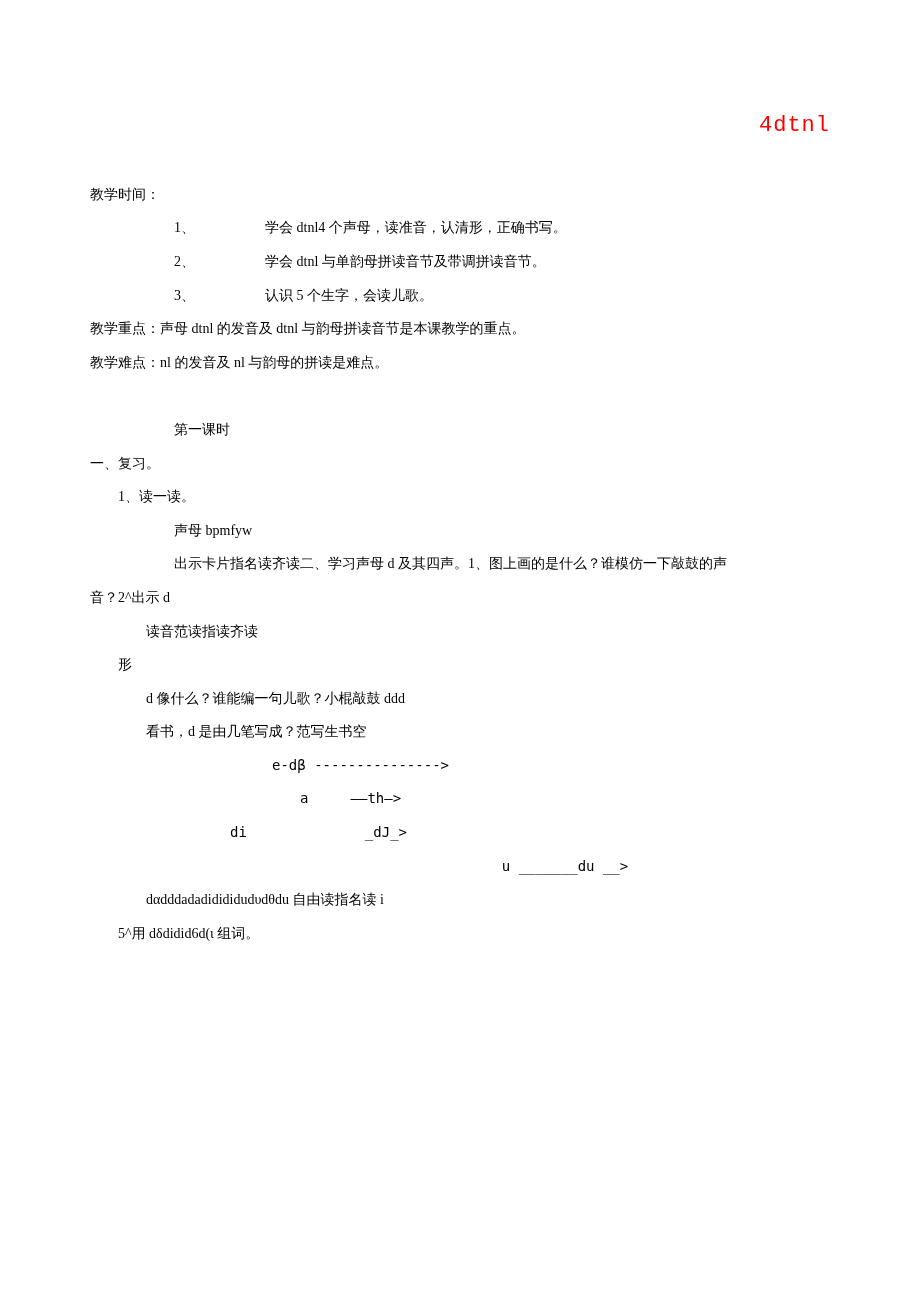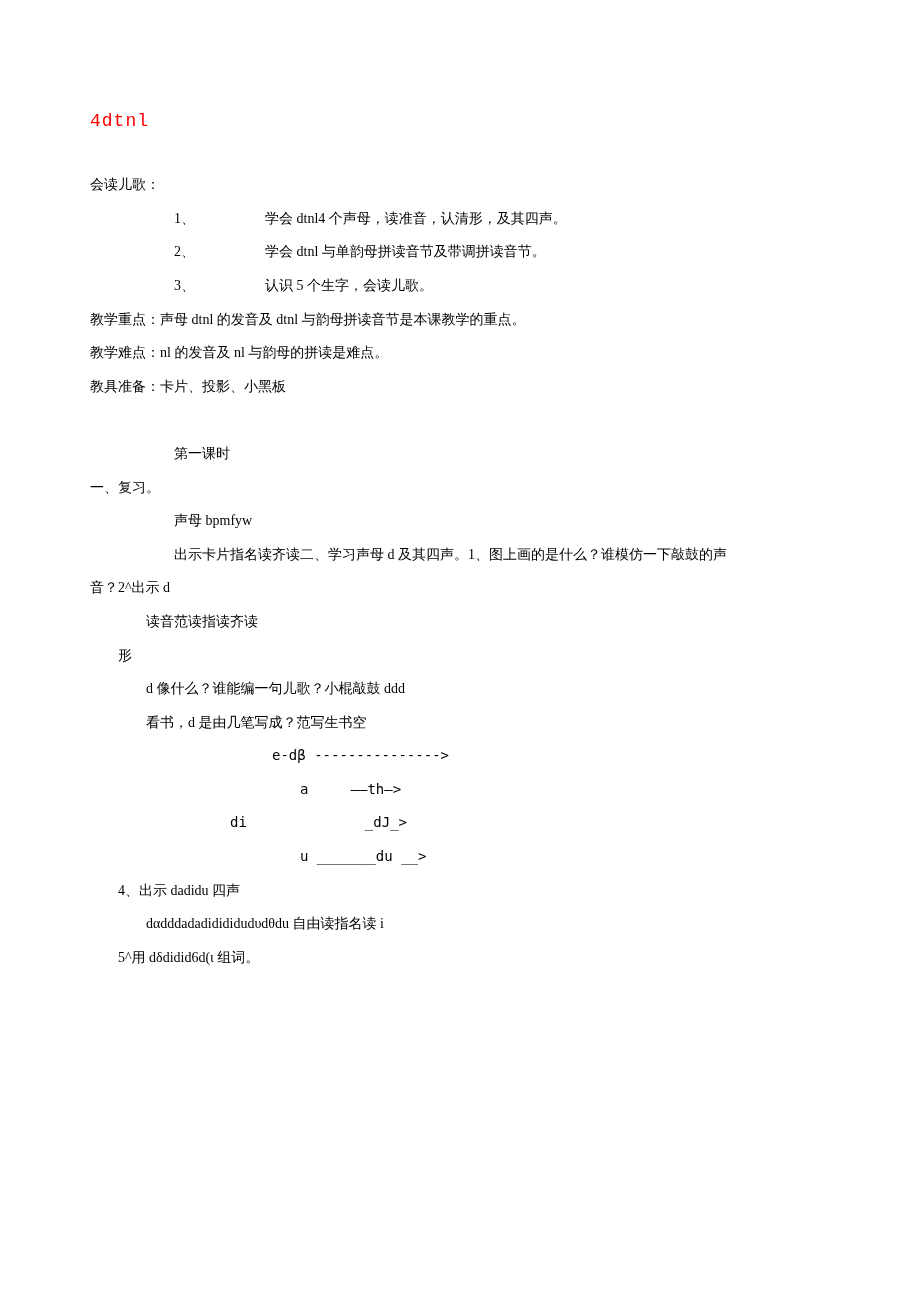--- a/index.html
+++ b/index.html
@@ -9,23 +9,23 @@
       background: #ffffff;
       width: 920px;
     }
     .page {
       padding: 100px 90px 100px 90px;
       font-size: 14px;
       color: #000000;
       line-height: 2.4;
     }
     .title {
-      text-align: left;
+      text-align: right;
       color: #ff0000;
-      font-size: 18px;
+      font-size: 22px;
       font-family: "Courier New", monospace;
       letter-spacing: 1px;
       margin-bottom: 25px;
     }
     .line {
       margin: 0;
     }
     .indent-1 {
       padding-left: 2em;
     }
@@ -50,58 +50,57 @@
       font-family: "SimSun", monospace;
     }
   </style>
 </head>
 <body>
 
 <div class="page">
 
   <div class="title">4dtnl</div>
 
-  <p class="line">会读儿歌：</p>
+  <p class="line">教学时间：</p>
 
   <p class="line indent-num">
-    <span>1、</span><span class="number-gap"></span><span>学会 dtnl4 个声母，读准音，认清形，及其四声。</span>
+    <span>1、</span><span class="number-gap"></span><span>学会 dtnl4 个声母，读准音，认清形，正确书写。</span>
   </p>
   <p class="line indent-num">
     <span>2、</span><span class="number-gap"></span><span>学会 dtnl 与单韵母拼读音节及带调拼读音节。</span>
   </p>
   <p class="line indent-num">
     <span>3、</span><span class="number-gap"></span><span>认识 5 个生字，会读儿歌。</span>
   </p>
 
   <p class="line">教学重点：声母 dtnl 的发音及 dtnl 与韵母拼读音节是本课教学的重点。</p>
   <p class="line">教学难点：nl 的发音及 nl 与韵母的拼读是难点。</p>
-  <p class="line">教具准备：卡片、投影、小黑板</p>
 
   <p class="line">&nbsp;</p>
 
   <p class="line indent-3">第一课时</p>
 
   <p class="line">一、复习。</p>
 
+  <p class="line indent-1">1、读一读。</p>
   <p class="line indent-3">声母 bpmfyw</p>
 
   <p class="line indent-3">出示卡片指名读齐读二、学习声母 d 及其四声。1、图上画的是什么？谁模仿一下敲鼓的声</p>
   <p class="line">音？2^出示 d</p>
   <p class="line indent-2">读音范读指读齐读</p>
 
   <p class="line indent-1">形</p>
   <p class="line indent-2">d 像什么？谁能编一句儿歌？小棍敲鼓 ddd</p>
   <p class="line indent-2">看书，d 是由几笔写成？范写生书空</p>
 
 
   <div class="table-wrap">
     <p class="line table-row" style="padding-left:5em;">e-dβ ---------------&gt;</p>
     <p class="line table-row" style="padding-left:7em;">a     ——th—&gt;</p>
     <p class="line table-row" style="padding-left:2em;">di              _dJ_&gt;</p>
-    <p class="line table-row" style="padding-left:7em;">u _______du __&gt;</p>
+    <p class="line table-row" style="padding-left:7em;text-align:center;">u _______du __&gt;</p>
   </div>
 
-  <p class="line indent-1">4、出示 dadidu 四声</p>
   <p class="line indent-2">dαdddadadidididudυdθdu 自由读指名读 i</p>
 
   <p class="line indent-1">5^用 dδdidid6d(ι 组词。</p>
 
 </div>
 
 </body></html>

